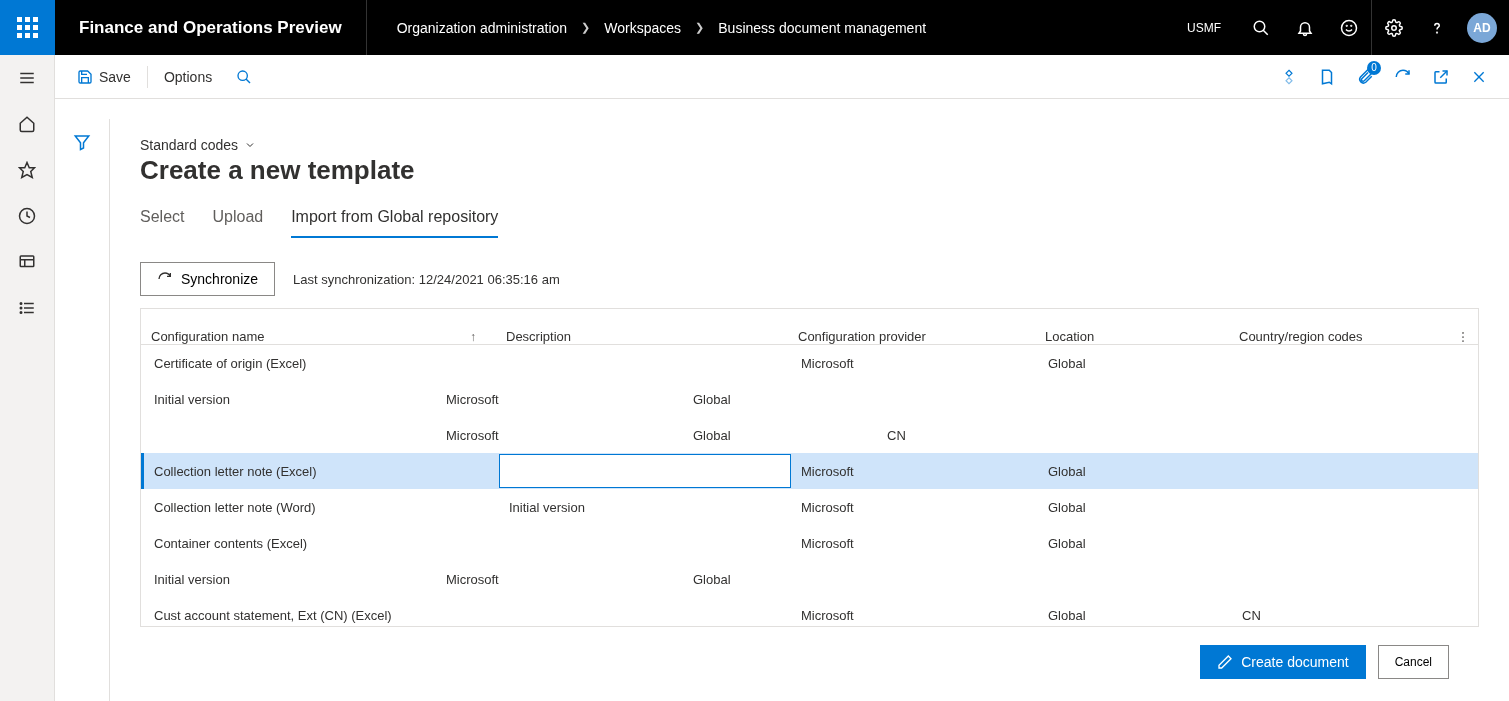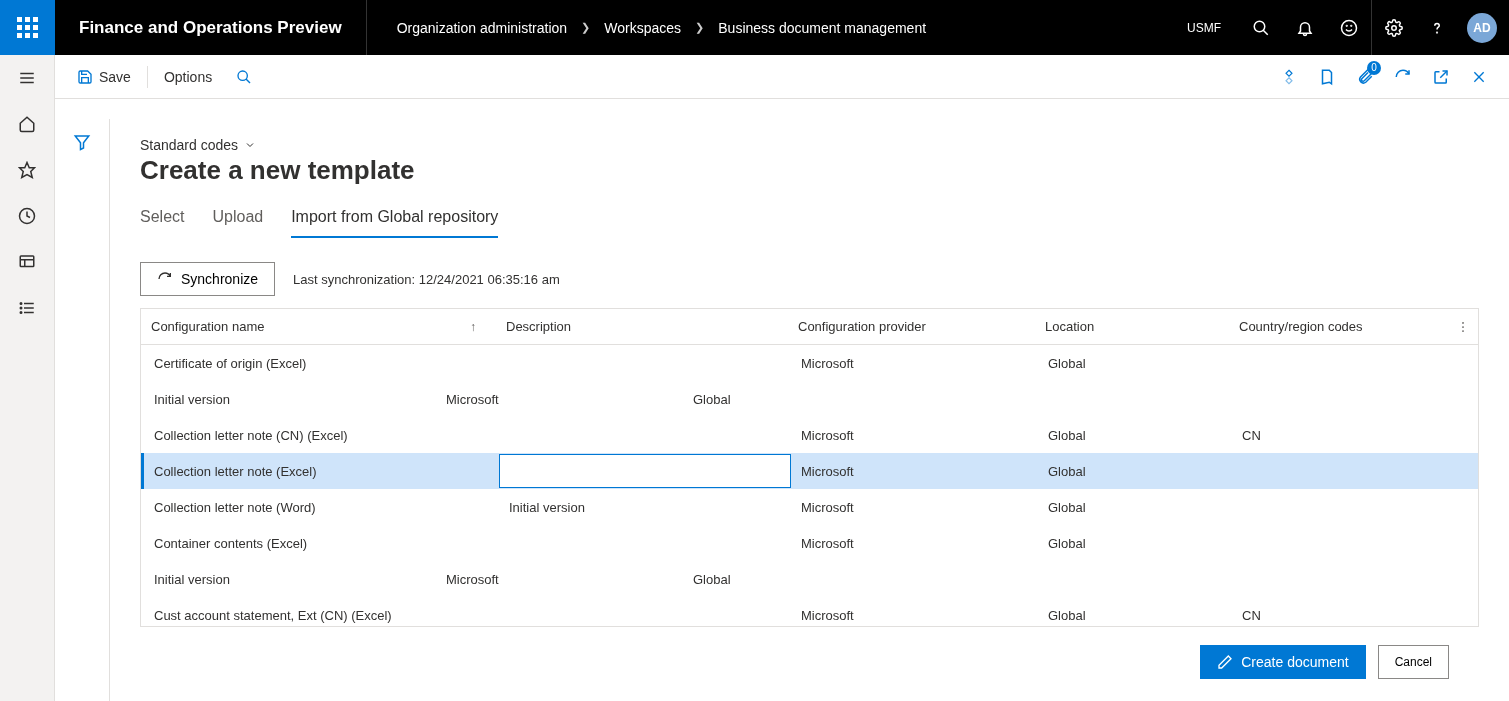--- a/index.html
+++ b/index.html
@@ -250,21 +250,21 @@
     flex:1;
     display:flex;
     flex-direction:column;
     overflow:hidden;
     position:relative;
   }
   .grid-head {
     display:flex;
     border-bottom:1px solid #e1dfdd;
     background:#fff;
-    align-items:center;
+    align-items:flex-end;
     height:36px;
   }
   .col {
     padding: 0 10px;
     font-size:13px;
     color:#323130;
     display:flex;
     align-items:center;
   }
   .grid-head .col { font-weight:400; }
@@ -565,21 +565,20 @@
                 <div class="col c-loc">Global</div>
                 <div class="col c-cc"></div>
               </div>
               <div class="grid-row">
                 <div class="col c-desc">Initial version</div>
                 <div class="col c-prov">Microsoft</div>
                 <div class="col c-loc">Global</div>
                 <div class="col c-cc"></div>
               </div>
               <div class="grid-row">
-                <div class="col c-name">Collection letter note (CN) (Excel)</div>
                 <div class="col c-desc"></div>
                 <div class="col c-prov">Microsoft</div>
                 <div class="col c-loc">Global</div>
                 <div class="col c-cc">CN</div>
               </div>
               <div class="grid-row selected">
                 <div class="col c-name">Collection letter note (Excel)</div>
                 <div class="col c-desc cell-edit">
                   <input type="text" style="width: 100%; height: 100%; border: none; outline: none; padding: 8px 10px; font-size: 13px; background: transparent;" value="">
                 </div>

